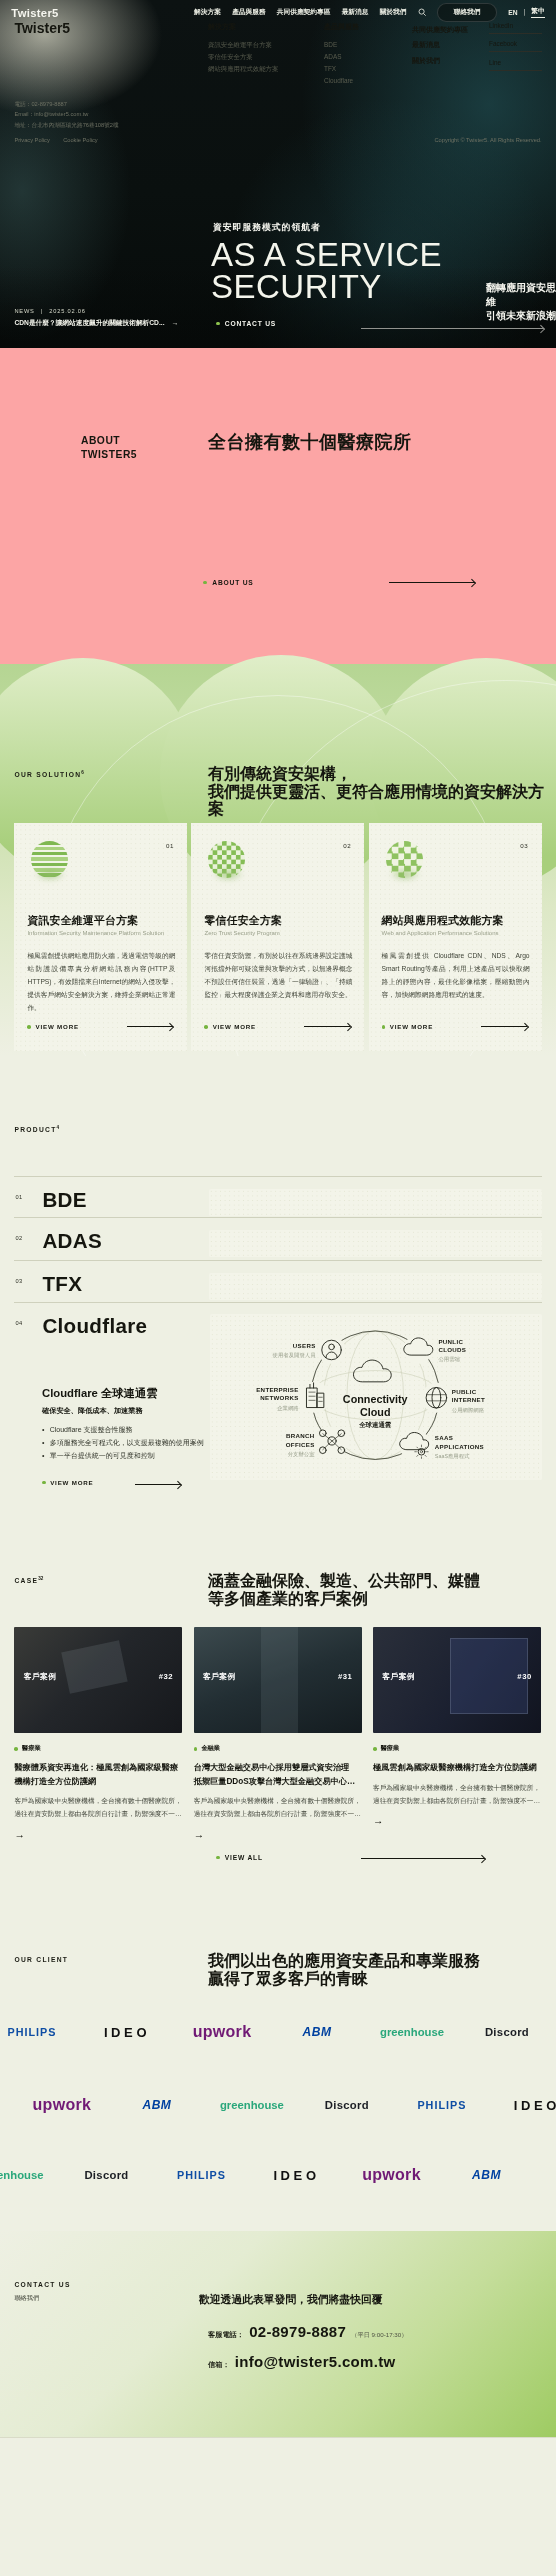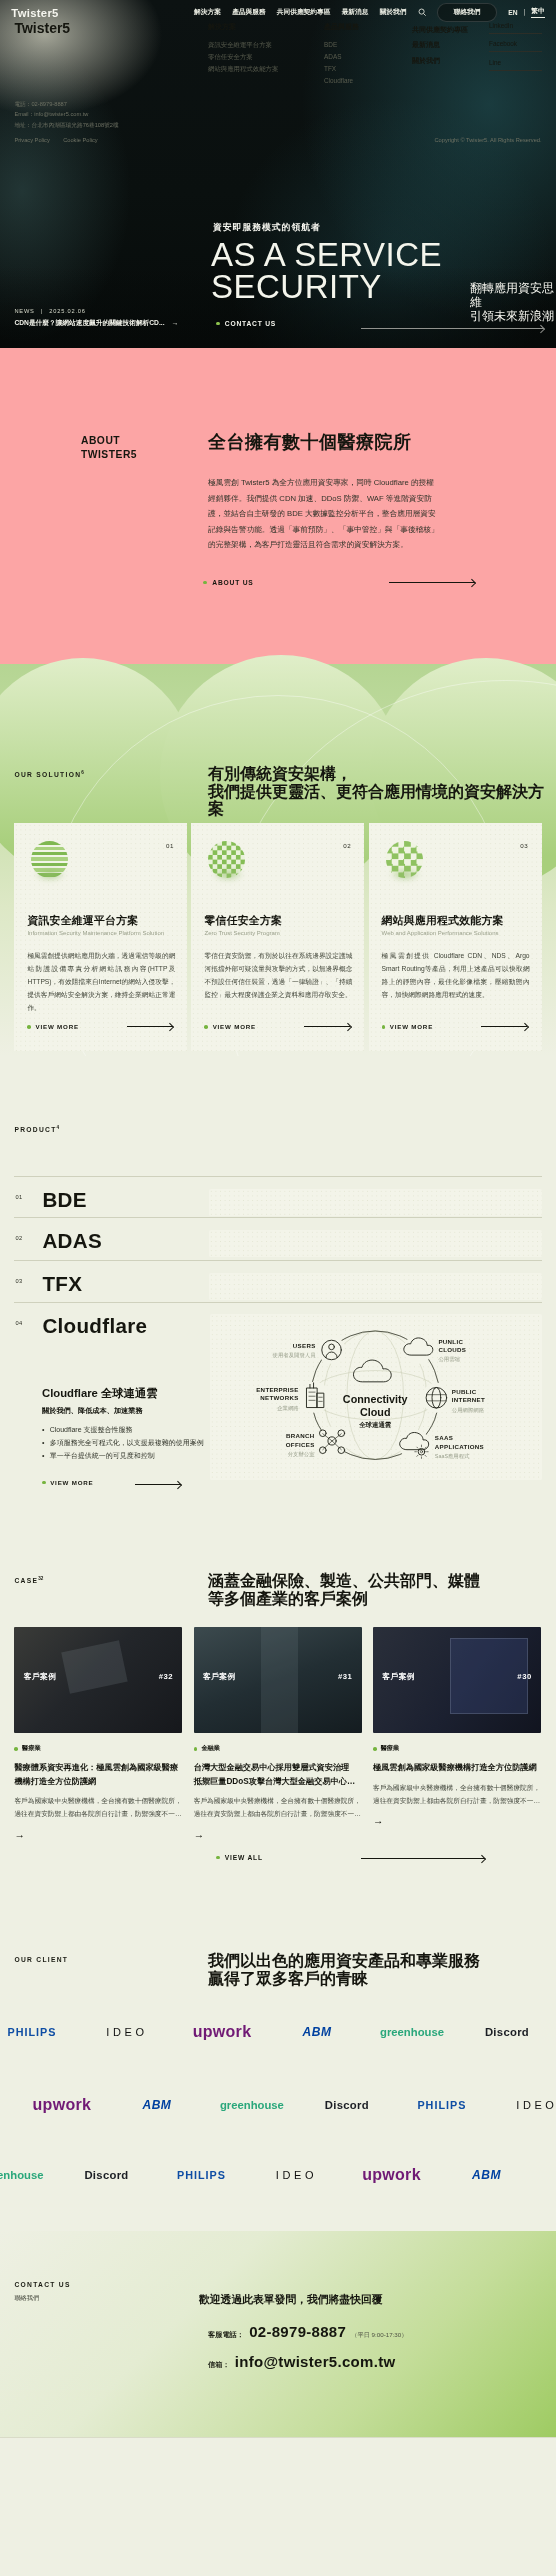--- a/index.html
+++ b/index.html
@@ -34,21 +34,21 @@
     padding:0 11.3px; gap:11.3px; z-index:5; }
   .nav .logo { font-size:11.3px; font-weight:700; letter-spacing:0.3px; color:#f6f6ef; margin-right:auto; }
   .nav a { color:#eef0e6; text-decoration:none; font-size:6.7px; font-weight:600; }
   .nav .pill { background:rgba(10,14,12,.55); border:0.5px solid rgba(255,255,255,.14);
     border-radius:9.3px; padding:4.1px 15.5px; }
   .nav .lang { display:flex; gap:3.6px; align-items:center; font-size:6.7px; }
   .nav .lang .zh { border-bottom:0.5px solid #eef0e6; padding-bottom:0.5px; }
   .hero-kicker { left:213px; top:222px; font-size:8.8px; font-weight:700; letter-spacing:1px; z-index:4; }
   .hero-title { left:211px; top:239px; font-size:33px; line-height:32px; font-weight:400;
     letter-spacing:0.5px; color:#f4f5ec; z-index:4; }
-  .hero-tag { left:470px; top:281px; font-size:12px; font-weight:400; line-height:14px; z-index:4; }
+  .hero-tag { left:486px; top:281px; font-size:10px; font-weight:700; line-height:14px; z-index:4; }
   .hero-news { left:14.4px; top:308px; z-index:4; }
   .hero-news .r1 { display:flex; gap:6.2px; align-items:center; font-size:5.7px; letter-spacing:0.8px; color:#d8dbcc; }
   .hero-news .r2 { margin-top:4.6px; display:flex; gap:7.2px; font-size:6.7px; font-weight:700; color:#f4f5ec; }
   .hero-contact { left:216px; top:320px; display:flex; gap:5.2px; align-items:center; z-index:4; color:#f6f6ef; }
   .hero-contact .link-lbl { color:#f6f6ef; }
 
   
   .about { height:316px; background:#fca5a5; }
   .about-label { left:81px; top:86px; font-size:10.3px; font-weight:600; line-height:14.4px; letter-spacing:0.5px; }
   .about-h { left:208px; top:82px; font-size:18px; font-weight:700; letter-spacing:0.5px; }
@@ -128,21 +128,21 @@
   .view-all { left:216px; top:334px; display:flex; gap:5.2px; align-items:center; }
 
   
   .clients { height:325px; background:#eef0e3; overflow:hidden; }
   .cl-label { left:14.4px; top:50px; }
   .cl-h { left:208px; top:46px; }
   .lrow { position:absolute; left:0; width:608px; display:flex; align-items:center; }
   .lrow span { width:95px; text-align:center; white-space:nowrap; }
   .r1 { top:117px; left:-15.5px; } .r2 { top:190px; left:14.4px; } .r3 { top:260px; left:-36px; }
   .lg-philips { color:#0e4da4; font-weight:700; letter-spacing:1px; font-size:10.8px; }
-  .lg-ideo { color:#101010; font-weight:400; letter-spacing:3.6px; font-size:11px; }
+  .lg-ideo { color:#101010; font-weight:700; letter-spacing:3.6px; font-size:13px; }
   .lg-upwork { color:#701a75; font-weight:700; font-size:16px; letter-spacing:0.3px; }
   .lg-abm { color:#0041a0; font-weight:800; font-style:italic; font-size:12px; letter-spacing:0.5px; }
   .lg-greenhouse { color:#2aa77b; font-weight:600; font-size:11.3px; }
   .lg-discord { color:#1b1e24; font-weight:800; font-size:11.3px; letter-spacing:0.3px; }
 
   
   .contact { height:206px;
     background:linear-gradient(135deg,#eef0e3 0%,#e4ecd2 35%,#c4dd9a 70%,#9ecb62 100%); }
   .ct-label { left:14.4px; top:50px; }
   .ct-zh { left:14.4px; top:63px; font-size:6.2px; color:#2f3228; }
@@ -223,21 +223,20 @@
     </div>
     <span class="arr w abs" style="left:361px; top:328px; width:183px;"></span>
   </section>
 
   <section class="about">
     <div class="abs about-label">
       <div>ABOUT</div>
       <div>TWISTER5</div>
     </div>
     <h2 class="abs about-h">全台擁有數十個醫療院所</h2>
-    <p class="abs about-p">極風雲創 Twister5 為全方位應用資安專家，同時 Cloudflare 的授權經銷夥伴。我們提供 CDN 加速、DDoS 防禦、WAF 等進階資安防護，並結合自主研發的 BDE 大數據監控分析平台，整合應用層資安記錄與告警功能。透過「事前預防」、「事中管控」與「事後稽核」的完整架構，為客戶打造靈活且符合需求的資安解決方案。</p>
     <div class="abs about-link">
       <span class="dt"></span>
       <span class="link-lbl">ABOUT US</span>
     </div>
     <span class="arr abs" style="left:389px; top:234px; width:86px;"></span>
   </section>
 
   <section class="solution">
     <div class="scallop sc1"></div>
     <div class="scallop sc2"></div>
@@ -379,21 +378,21 @@
         <circle class="ln" cx="411" cy="268" r="6.5"></circle>
         <circle class="ln" style="stroke-width:1.2" cx="411" cy="268" r="2.2"></circle>
         <path class="ln" style="stroke-width:1.2" d="M411,258 v-3 M411,278 v3 M401,268 h-3 M421,268 h3 M404,261 l-2,-2 M418,275 l2,2 M418,261 l2,-2 M404,275 l-2,2"></path>
         <text class="sv-en" x="437" y="246">SAAS</text>
         <text class="sv-en" x="437" y="262">APPLICATIONS</text>
         <text class="sv-zh" x="437" y="280">SaaS應用程式</text>
       </svg>
     </div>
 
     <div class="abs cfb-t">Cloudflare 全球連通雲</div>
-    <div class="abs cfb-s">關於我們、降低成本、加速業務</div>
+    <div class="abs cfb-s">確保安全、降低成本、加速業務</div>
     <ul class="abs cfb-ul">
       <li>Cloudflare 支援整合性服務</li>
       <li>多項服務完全可程式化，以支援最複雜的使用案例</li>
       <li>單一平台提供統一的可見度和控制</li>
     </ul>
     <div class="abs cfb-vm cfb">
       <span class="dt"></span>
       <span class="vm-lbl">VIEW MORE</span>
     </div>
     <span class="arr abs" style="left:135px; top:428px; width:46px;"></span>

